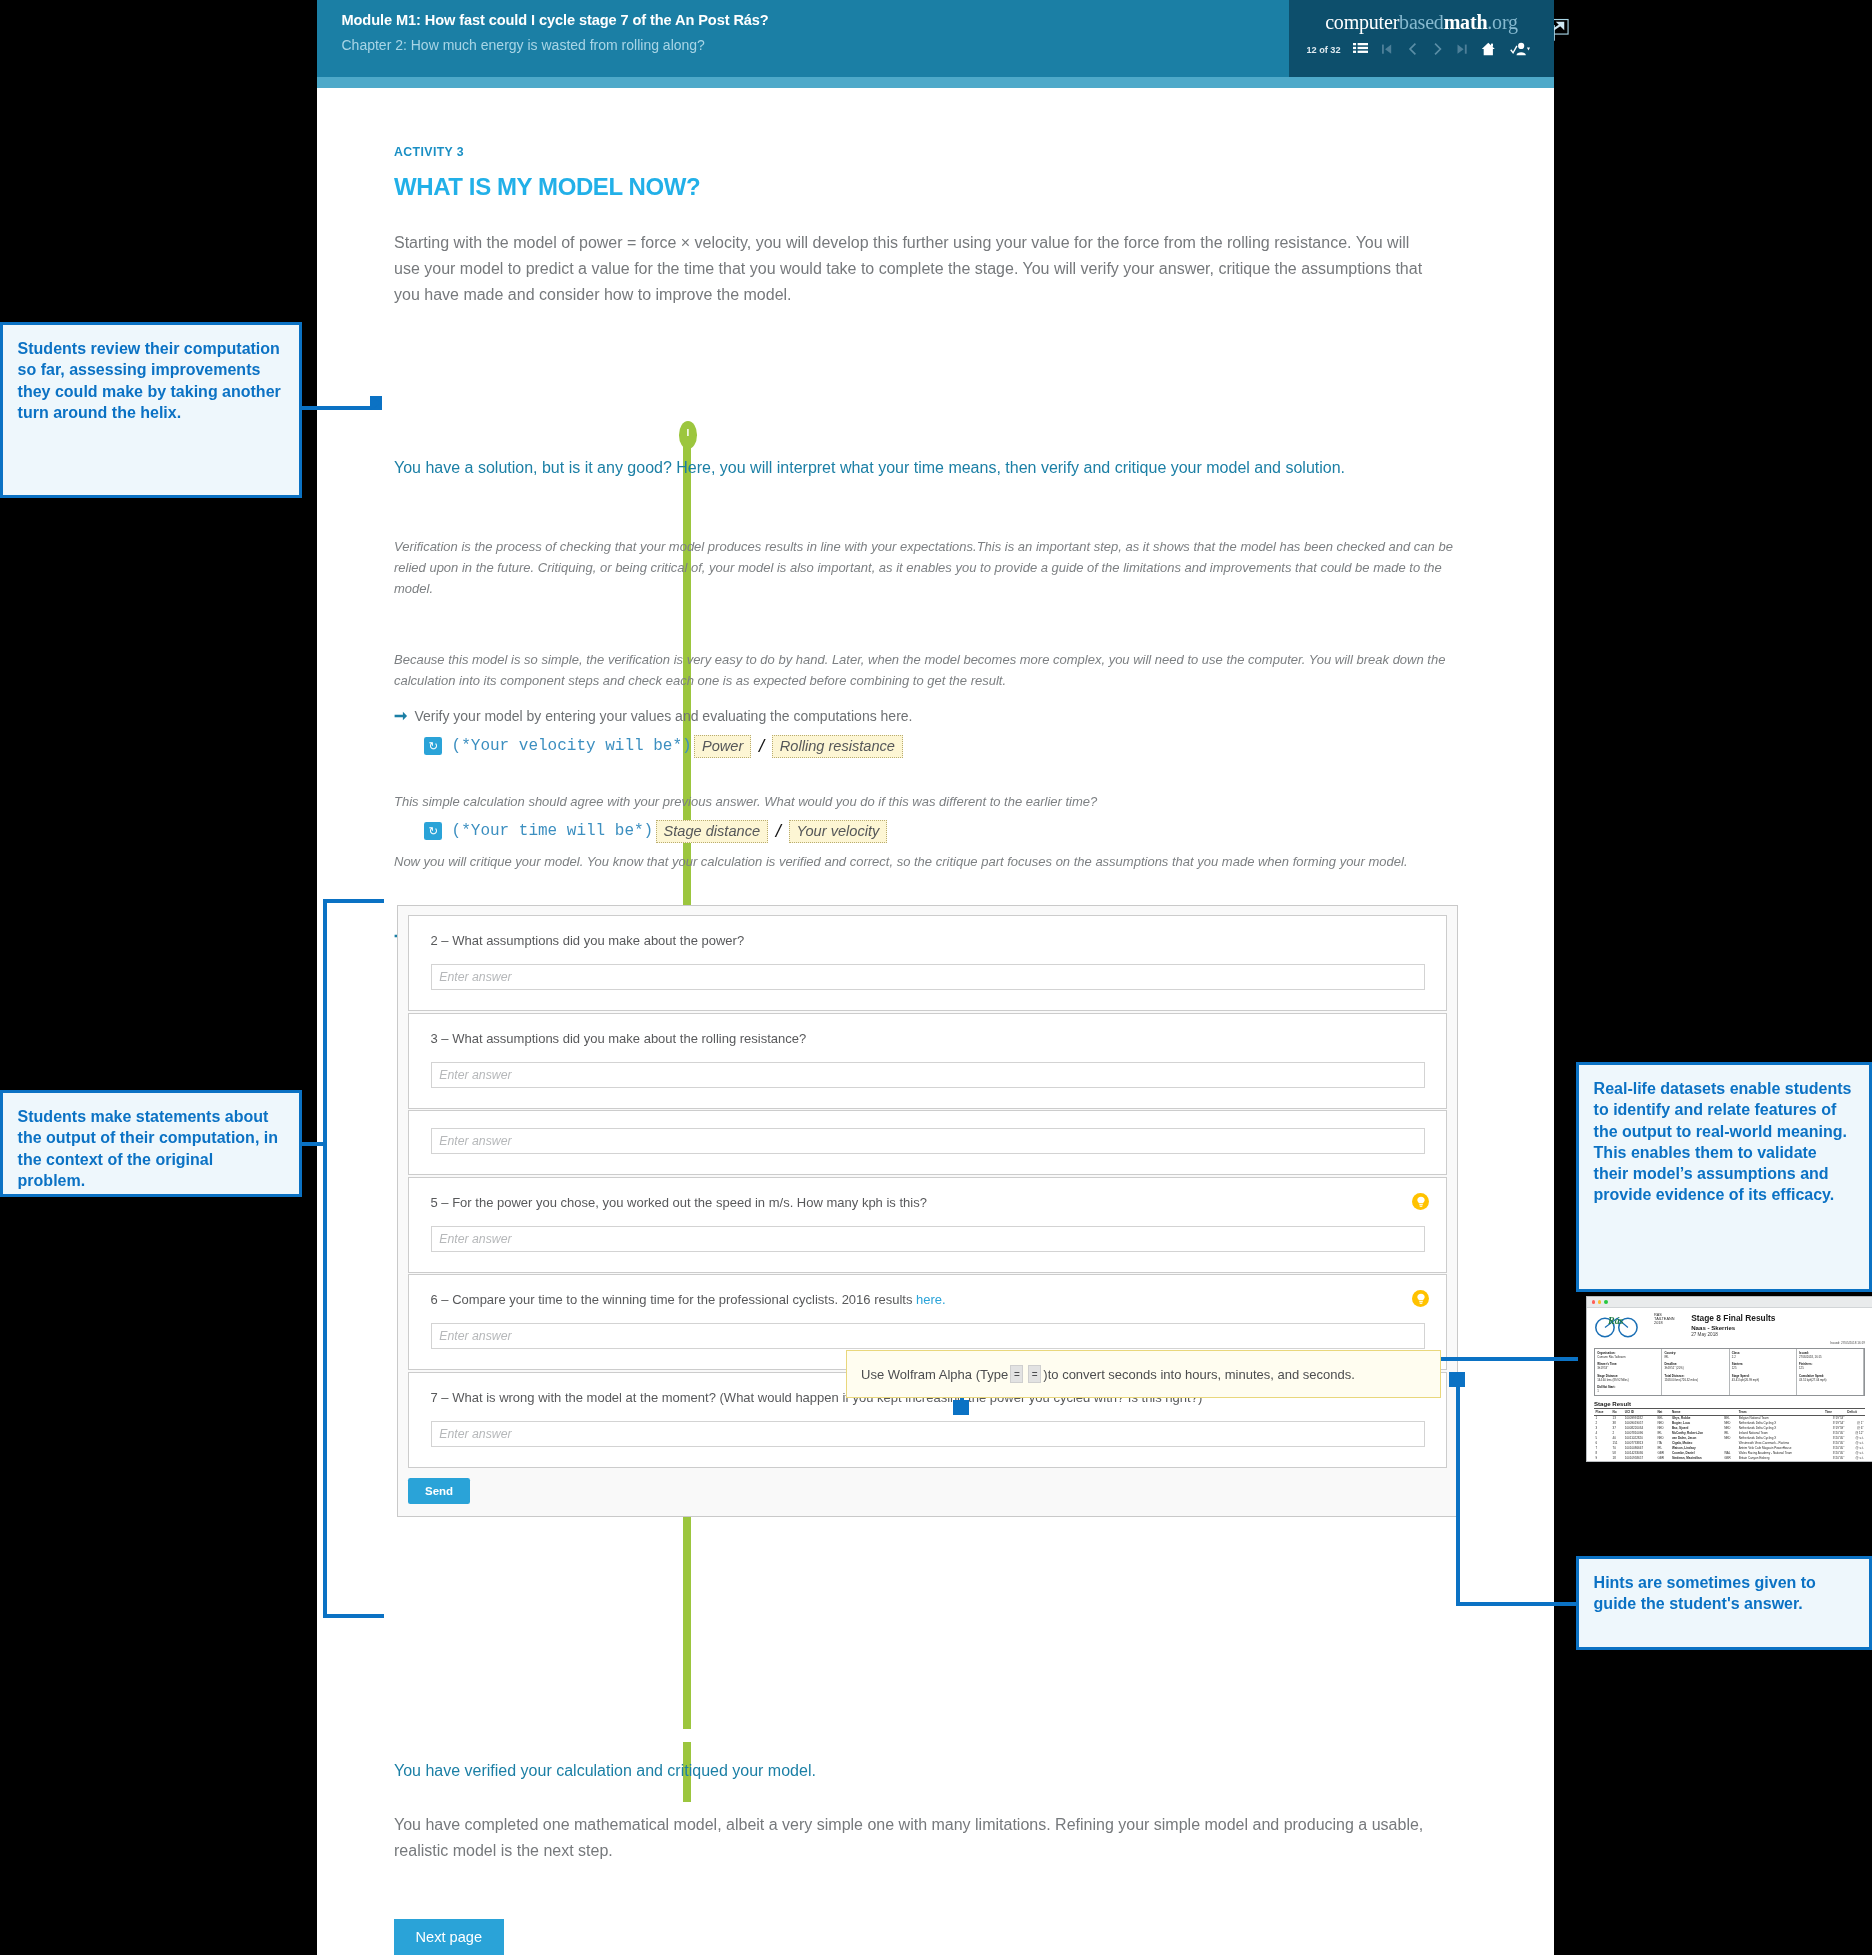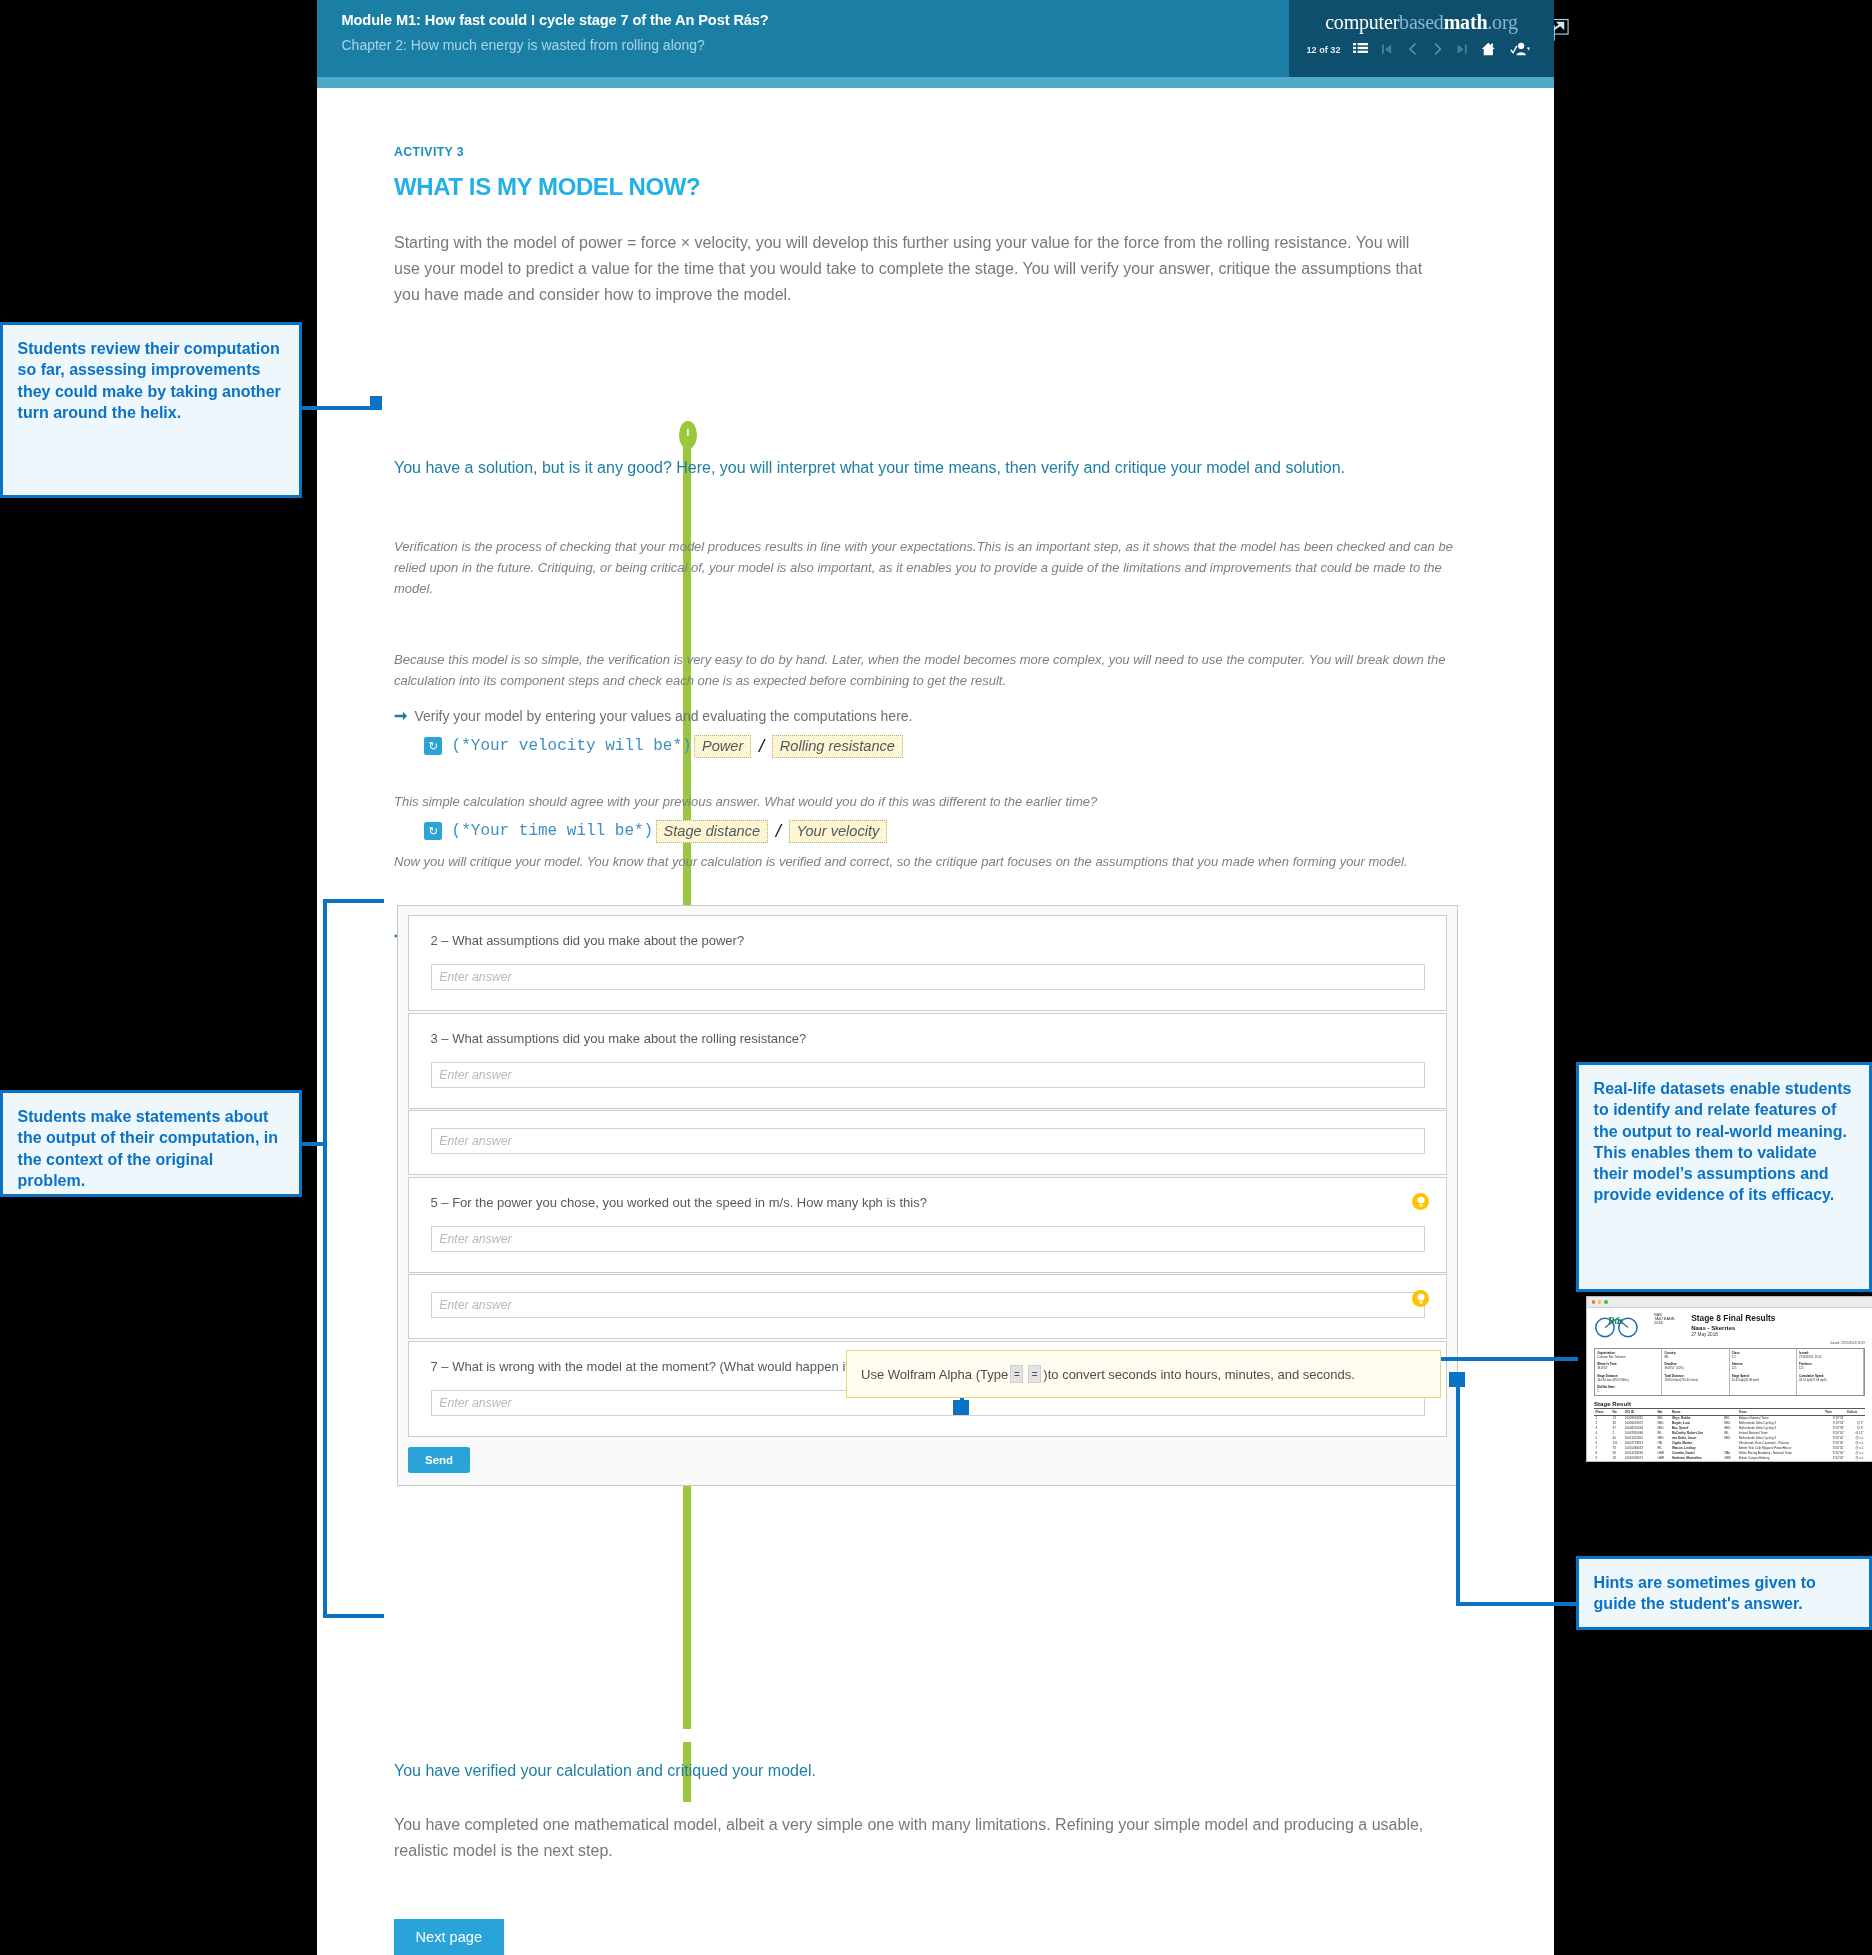--- a/index.html
+++ b/index.html
@@ -203,21 +203,21 @@
   
   .anno {
     position:absolute;
     background:#eef7fc; border:3.1px solid #0b72c4;
     color:#0b72c4; font-size:16px; font-weight:bold; line-height:1.33;
     padding:13px 14.6px;
   }
   #anno-1 { left:0px; top:322px; width:302px; height:176px; }
   #anno-2 { left:0px; top:1090px; width:302px; height:107px; }
   #anno-3 { left:1576px; top:1062px; width:296px; height:230px; }
-  #anno-4 { left:1576px; top:1556px; width:296px; height:74px; }
+  #anno-4 { left:1576px; top:1556px; width:296px; height:94px; }
 
   .lead { position:absolute; background:#0b72c4; }
 
   
   #ras-thumb {
     position:absolute; left:1586px; top:1296px;
     width:287px; height:166px;
     background:#ffffff; border:0.8px solid #b9bdc0;
     overflow:hidden;
   }
@@ -390,21 +390,21 @@
           <div class="qcard"><div class="qtext">2  –  What assumptions did you make about the power?</div><input class="qinput" type="text" placeholder="Enter answer" style=""></div>
           <div class="qcard"><div class="qtext">3  –  What assumptions did you make about the rolling resistance?</div><input class="qinput" type="text" placeholder="Enter answer" style=""></div>
           <div class="qcard"><input class="qinput" type="text" placeholder="Enter answer" style=""></div>
           <div class="qcard"><div class="qtext">5  –  For the power you chose, you worked out the speed in m/s. How many kph is this?</div><input class="qinput" type="text" placeholder="Enter answer" style=""><div class="hint-icon">
               <svg width="10" height="11.5" viewBox="0 0 13 15">
                 <path d="M6.5 1 C3.5 1 1.7 3 1.7 5.3 C1.7 7.2 3.3 8.2 3.8 9.6 L9.2 9.6 C9.7 8.2 11.3 7.2 11.3 5.3 C11.3 3 9.5 1 6.5 1 Z" fill="#ffffff"></path>
                 <rect x="4.2" y="10.6" width="4.6" height="1.5" fill="#ffffff"></rect>
                 <rect x="4.8" y="12.8" width="3.4" height="1.3" fill="#ffffff"></rect>
               </svg>
             </div></div>
-          <div class="qcard"><input class="qinput" type="text" placeholder="Enter answer" style=""><div class="hint-icon">
+          <div class="qcard"><div class="qtext">6  –  Compare your time to the winning time for the professional cyclists. 2016 results <a class="lnk" href="#">here.</a></div><input class="qinput" type="text" placeholder="Enter answer" style=""><div class="hint-icon">
               <svg width="10" height="11.5" viewBox="0 0 13 15">
                 <path d="M6.5 1 C3.5 1 1.7 3 1.7 5.3 C1.7 7.2 3.3 8.2 3.8 9.6 L9.2 9.6 C9.7 8.2 11.3 7.2 11.3 5.3 C11.3 3 9.5 1 6.5 1 Z" fill="#ffffff"></path>
                 <rect x="4.2" y="10.6" width="4.6" height="1.5" fill="#ffffff"></rect>
                 <rect x="4.8" y="12.8" width="3.4" height="1.3" fill="#ffffff"></rect>
               </svg>
             </div></div>
           <div class="qcard"><div class="qtext">7  –  What is wrong with the model at the moment? (What would happen if you kept increasing the power you cycled with? Is this right?)</div><input class="qinput" type="text" placeholder="Enter answer" style=""></div>
         </div>
       <button id="send-btn">Send</button>
     </div>

